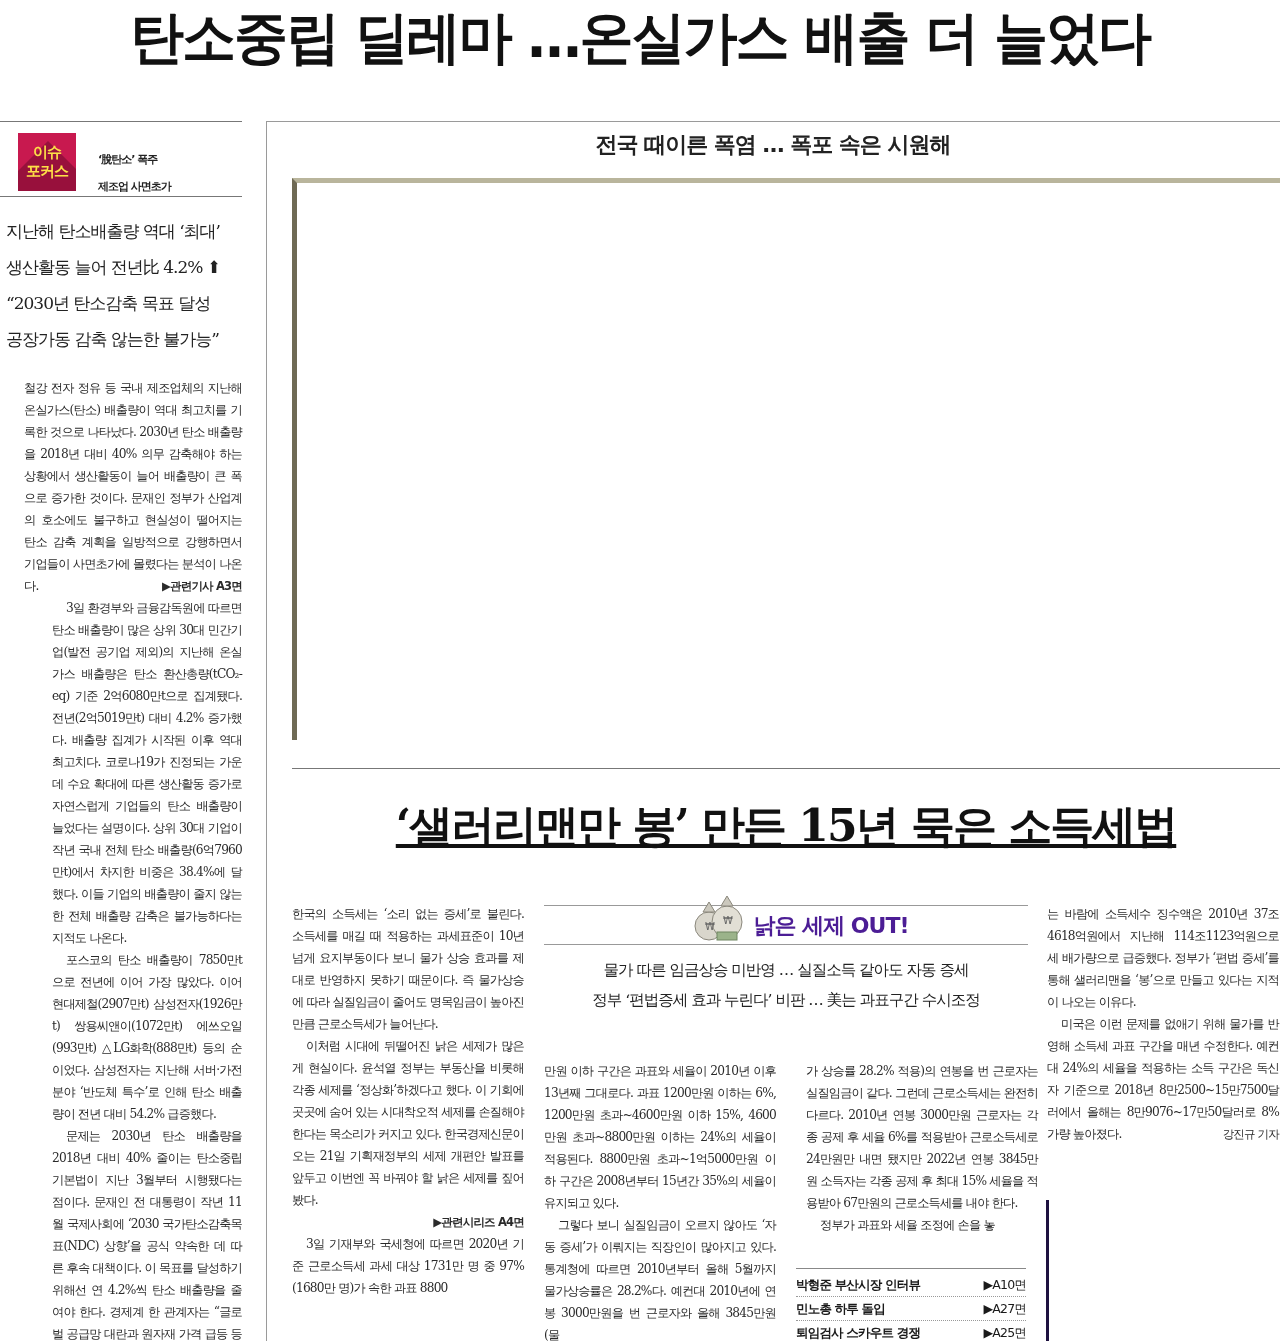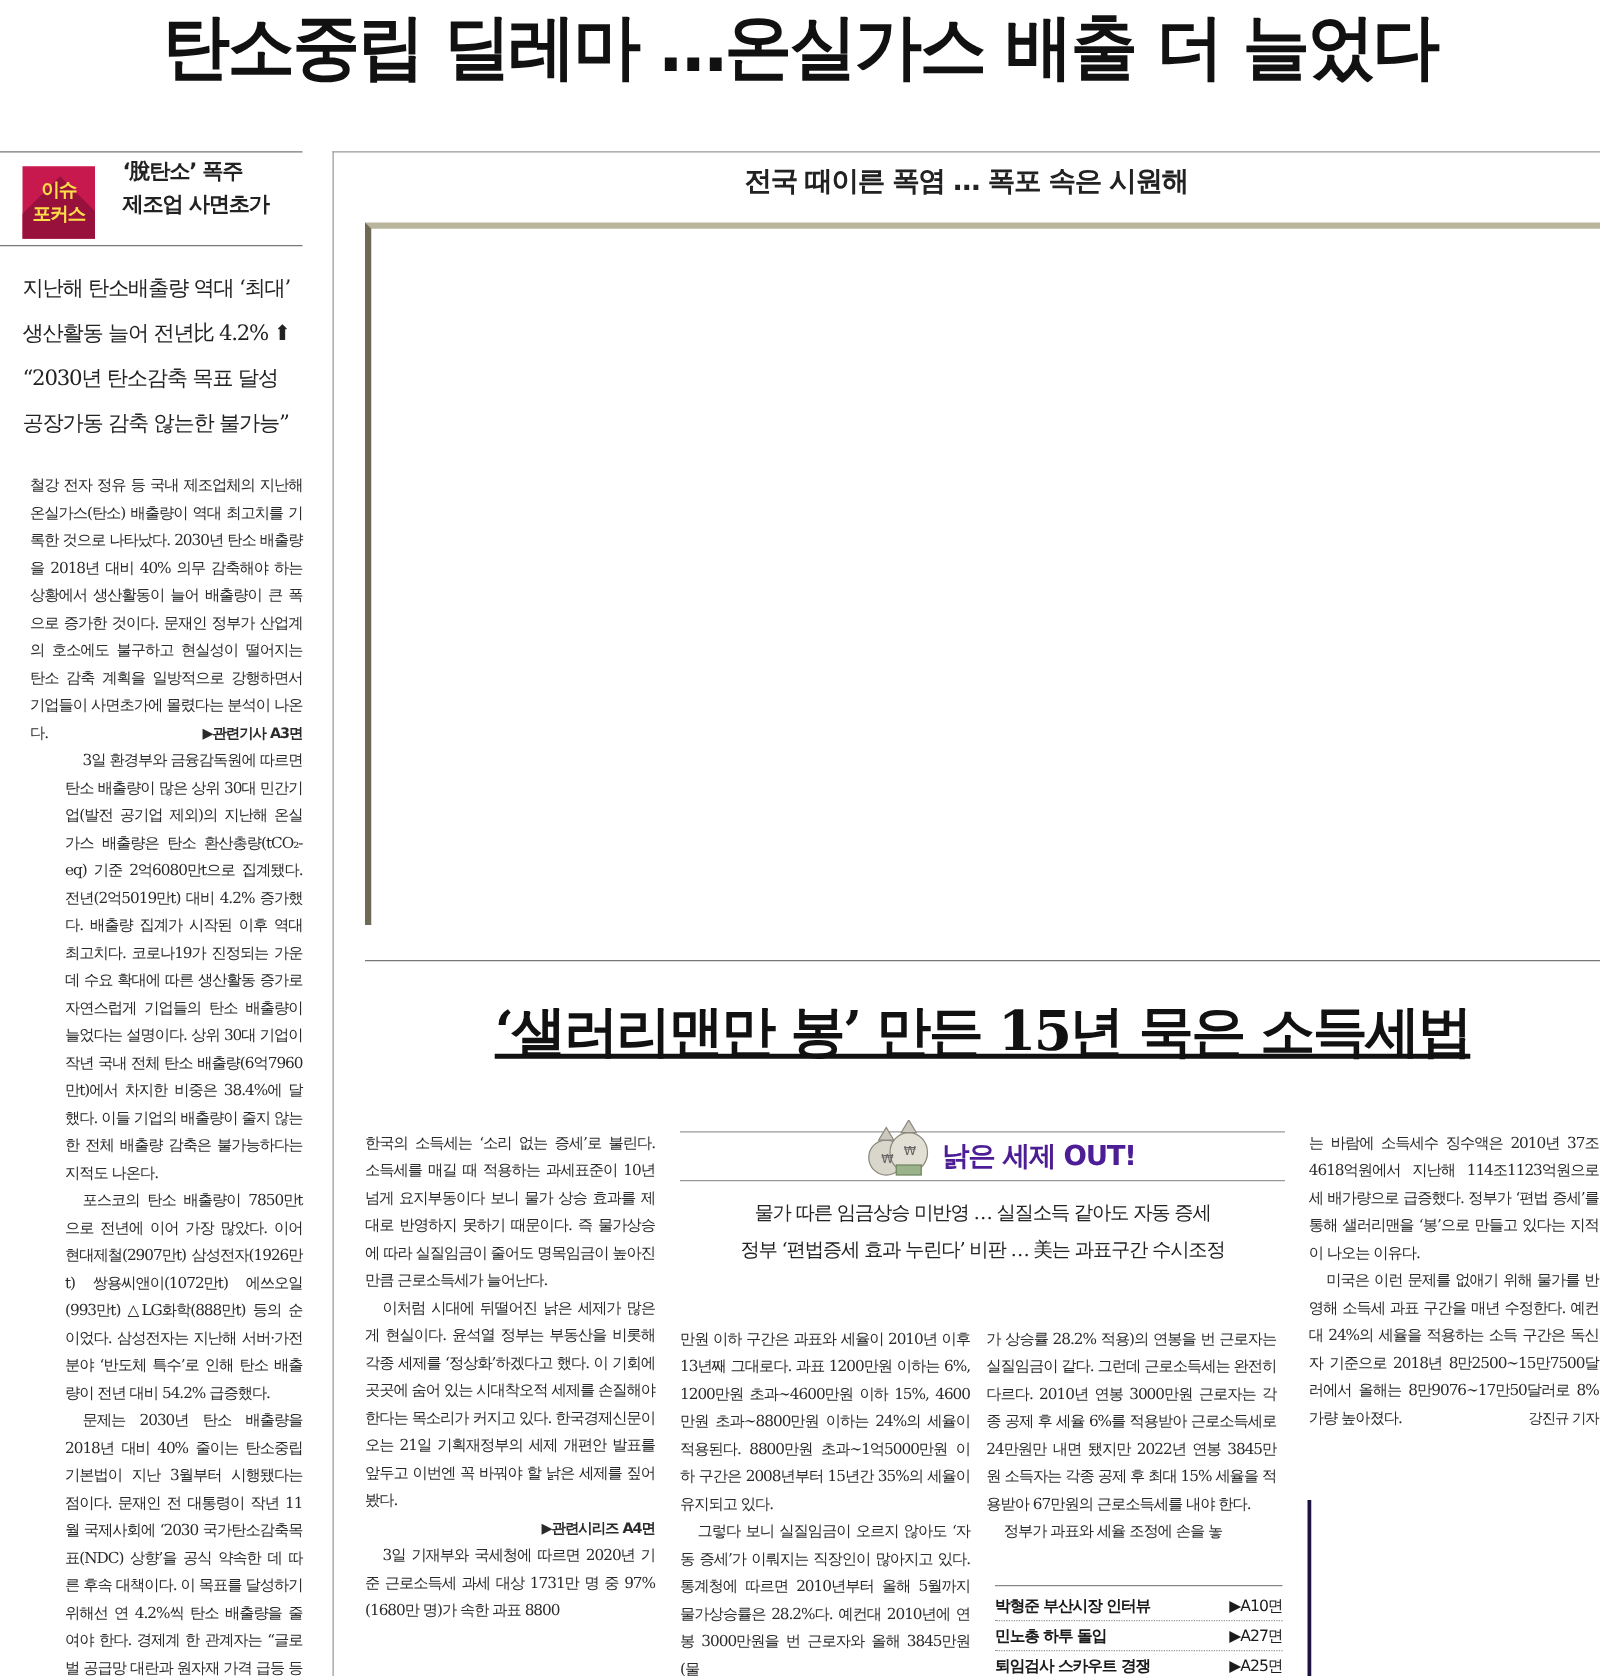--- a/index.html
+++ b/index.html
@@ -25,25 +25,25 @@
   .issue-badge .shadow {
     position: absolute; left: 0; top: 0; width: 120px; height: 120px;
     background: #8f0f38; transform: rotate(45deg); transform-origin: 0 0; left: 30px; top: 8px; opacity: .85;
   }
   .issue-badge .badge-text {
     position: relative; z-index: 2; color: #fde047; font-family: "DejaVu Sans", sans-serif;
     font-weight: bold; font-size: 15px; line-height: 19px; text-align: center; padding-top: 10px;
     letter-spacing: -1px;
   }
   .issue-title {
-    position: absolute; left: 98px; top: 2px; font-family: "DejaVu Sans", sans-serif; font-weight: bold;
-    font-size: 17px; line-height: 27px; color: #222; letter-spacing: -1px;
+    position: absolute; left: 98px; top: 24px; font-family: "DejaVu Sans", sans-serif; font-weight: bold;
+    font-size: 11px; line-height: 27px; color: #222; letter-spacing: -1px;
   }
   .left-subheads {
-    margin-top: 16px; padding-left: 6px; font-size: 17px; line-height: 36px; letter-spacing: -1px; color: #222; margin-left: 12px;
+    margin-top: 16px; padding-left: 6px; font-size: 17px; line-height: 36px; letter-spacing: -1px; color: #222;
   }
   .left-body {
     margin-top: 20px; font-size: 12.2px; line-height: 22px; letter-spacing: -0.8px; color: #2a2a2a;
     text-align: justify;
     margin-left: 24px;
   }
   .left-body p { text-indent: 0; }
   .left-body p.indent { text-indent: 14px; padding-left: 28px; }
   .related-ref { font-family: "DejaVu Sans", sans-serif; font-weight: bold; font-size: 11.5px; float: right; }
   .byline { float: right; font-family: "DejaVu Sans", sans-serif; font-size: 11.5px; }
@@ -63,21 +63,21 @@
   .photo-bottom-rule { position: absolute; left: 292px; top: 768px; width: 988px; height: 1px; background: #777; }
 
   .second-headline {
     position: absolute; left: 292px; top: 795px; width: 988px; text-align: center;
     font-size: 44px; letter-spacing: -2px; color: #111; line-height: 62px; text-decoration: underline;
   }
 
   .body-col { position: absolute; font-size: 12.2px; line-height: 22px; letter-spacing: -0.8px; color: #2a2a2a; text-align: justify; }
   .col-a { left: 292px; top: 903px; width: 232px; }
   .col-b { left: 544px; top: 1060px; width: 232px; }
-  .col-c { left: 789px; top: 1060px; width: 232px; }
+  .col-c { left: 806px; top: 1060px; width: 232px; }
   .col-d { left: 1047px; top: 903px; width: 232px; }
 
   .series-box { position: absolute; left: 544px; top: 905px; width: 484px; }
   .series-head { position: relative; height: 40px; border-top: 1px solid #999; border-bottom: 1px solid #999; text-align: center; }
   .money-icon { position: absolute; left: 145px; top: -10px; width: 60px; height: 46px; }
   .series-title {
     display: inline-block; margin-left: 90px; font-family: "DejaVu Sans", sans-serif; font-weight: bold;
     font-size: 22px; line-height: 40px; letter-spacing: -1px; color: #4c1d95;
   }
   .series-subs { text-align: center; font-size: 15.5px; line-height: 30px; letter-spacing: -1px; color: #222; margin-top: 10px; }

